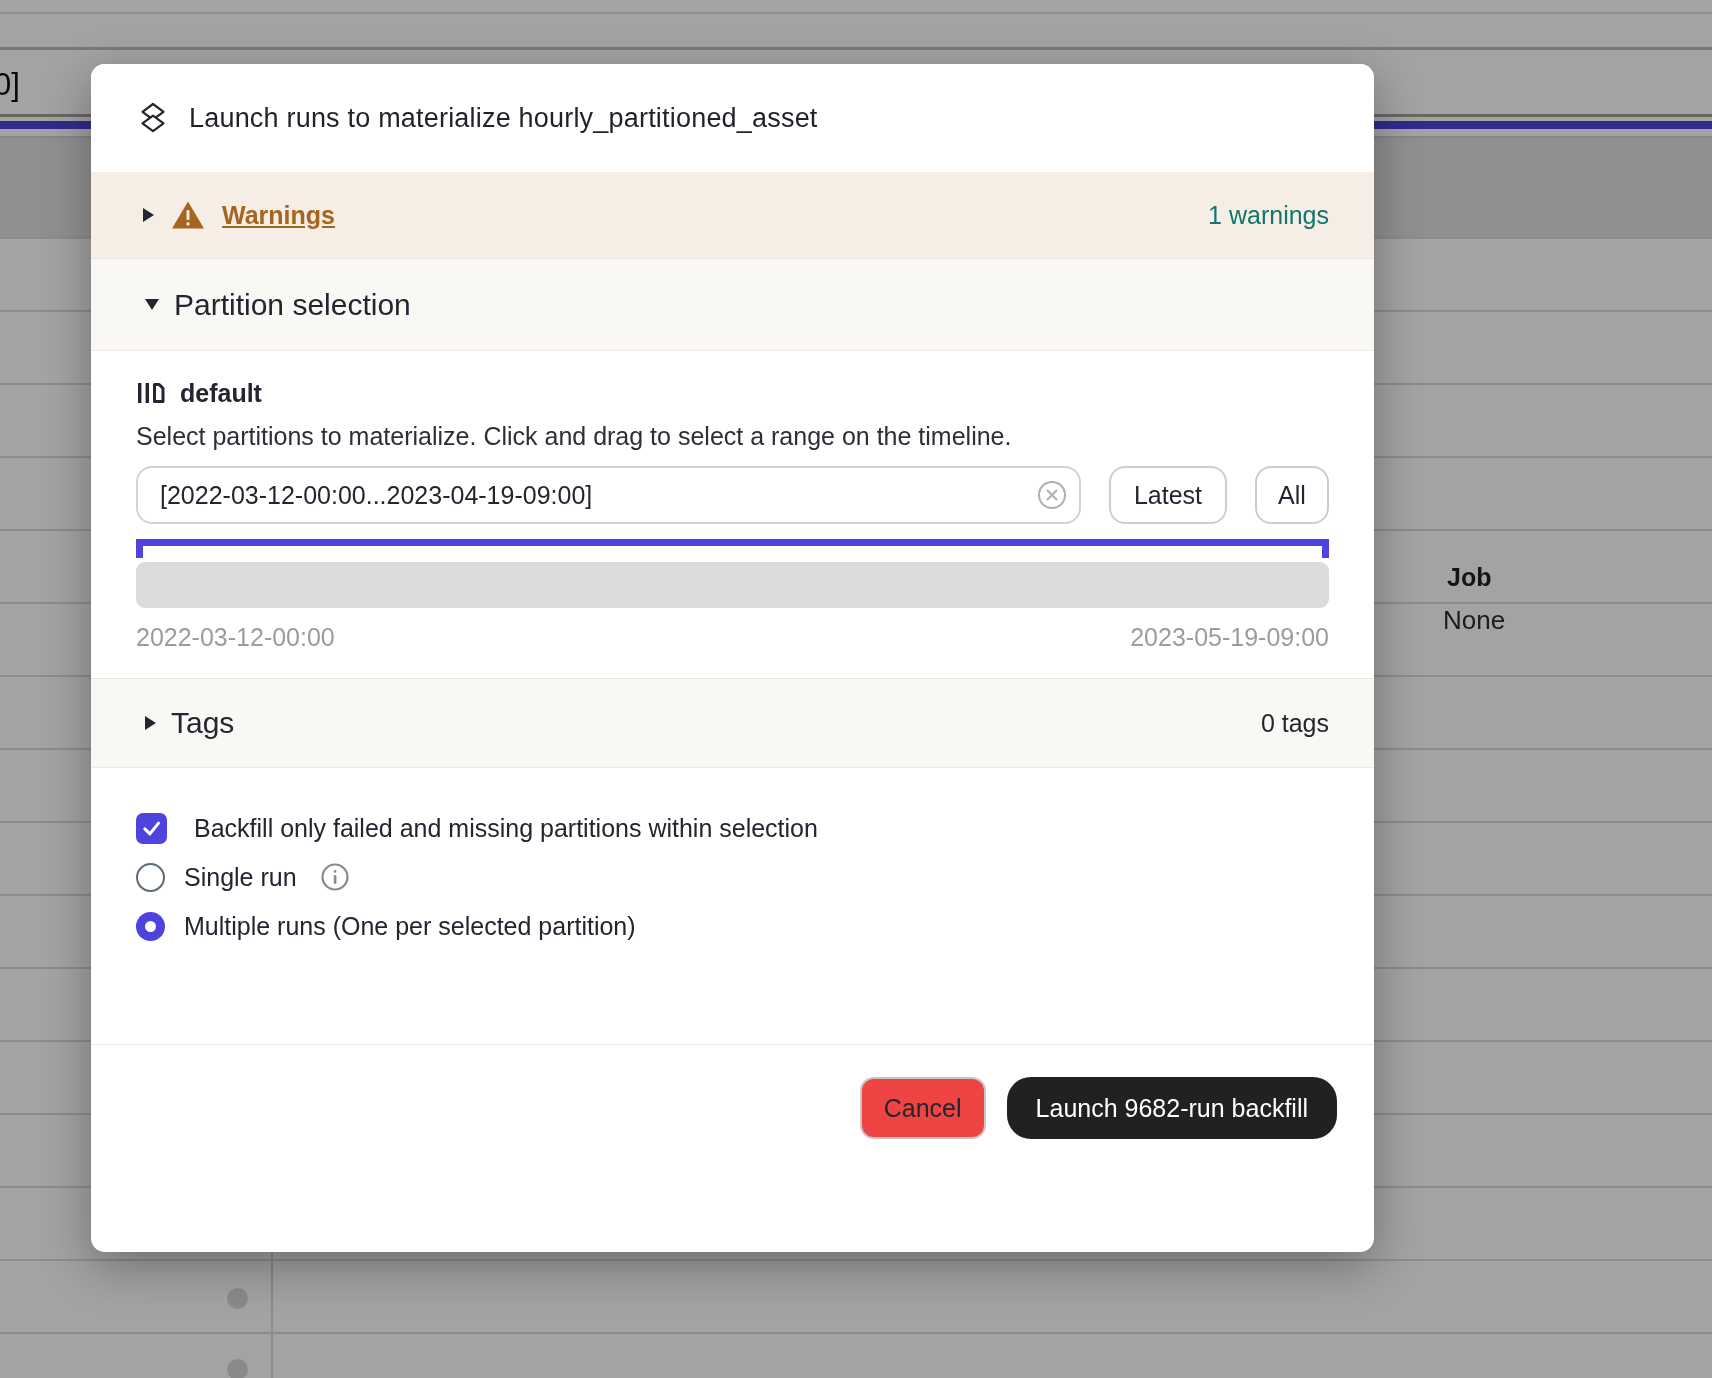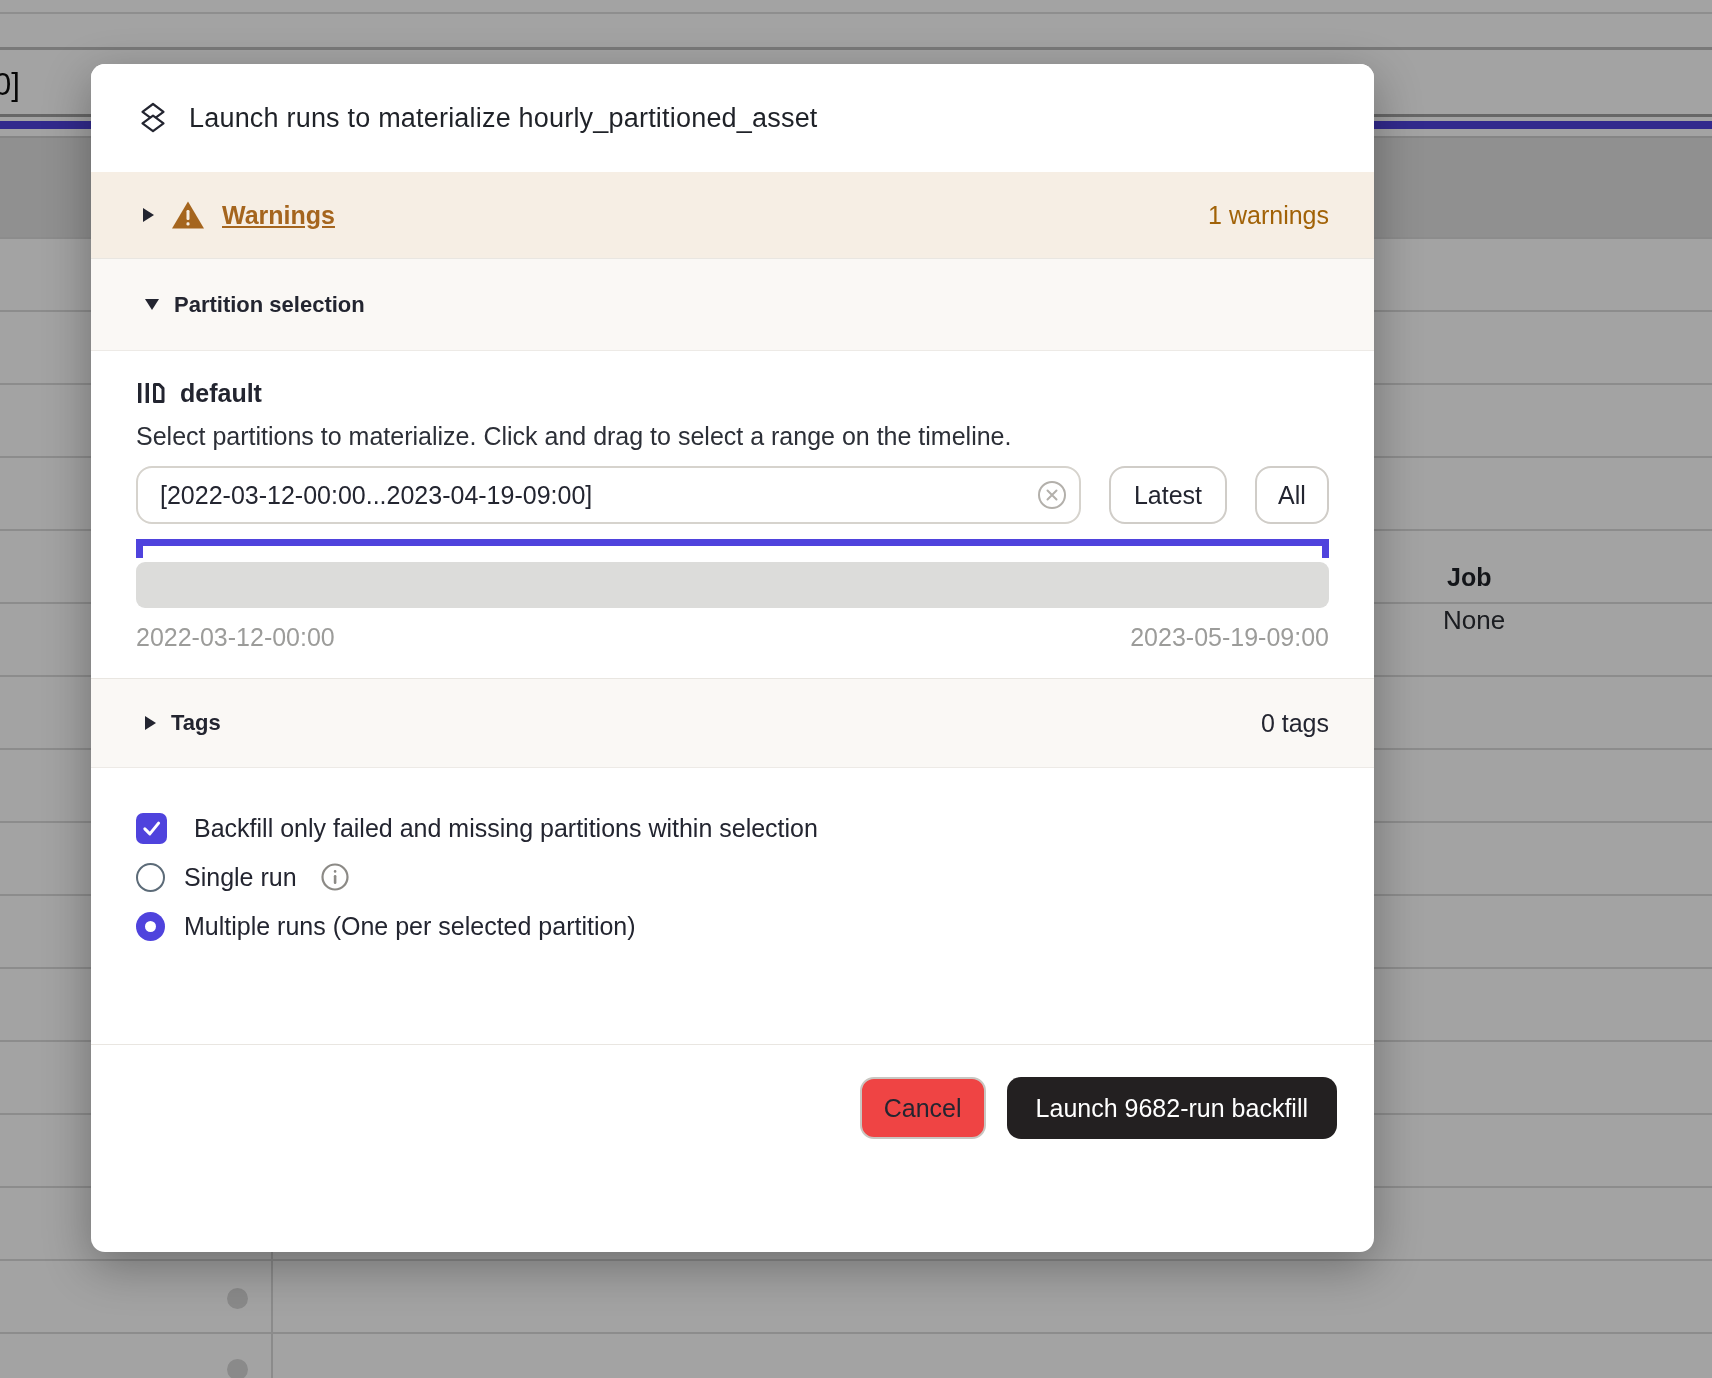--- a/index.html
+++ b/index.html
@@ -30,30 +30,30 @@
   
   .modal { position:absolute; left:91px; top:64px; width:1283px; height:1188px; background:#fff;
            border-radius:14px; box-shadow:0 14px 48px rgba(0,0,0,0.32); z-index:10; overflow:hidden;
            display:flex; flex-direction:column; }
 
   .m-header { height:108px; display:flex; align-items:center; padding:0 45px; gap:19px; background:#fff; }
   .m-title  { font-size:27px; font-weight:500; color:#1f2228; letter-spacing:.2px; }
 
   .m-warnings { height:86px; background:#F6EEE4; padding:0 45px 0 52px; display:flex; align-items:center; gap:17px; cursor:pointer; }
   .warn-text { font-size:25px; font-weight:600; color:#A5651E;text-decoration:underline; }
-  .warn-count { margin-left:auto; font-size:25px; color:#a16207; font-weight:400; }
+  .warn-count { margin-left:auto; font-size:25px; color:#0f766e; font-weight:400; }
 
   .caret-right { width:0; height:0; border-left:11px solid #232530; border-top:7px solid transparent; border-bottom:7px solid transparent; flex:none; }
   .caret-down  { width:0; height:0; border-top:11px solid #232530; border-left:7px solid transparent; border-right:7px solid transparent; flex:none; }
 
   .m-section-header { background:#FAF8F5; border-top:1px solid #e9e6e1; display:flex; align-items:center; gap:15px; padding:0 45px 0 54px; cursor:pointer; }
   .m-psel { height:92px; }
   .m-tags { height:89px; }
   .m-bf   { height:81px; }
-  .sec-title { font-size:22px; font-weight:700; color:#232530; }
+  .sec-title { font-size:30px; font-weight:400; color:#232530; }
   .sec-right { margin-left:auto; font-size:25px; font-weight:400; color:#232530; }
 
   .m-psel-body { height:328px; background:#fff; padding:0 45px; border-top:1px solid #edeae6; }
   .dim-row { margin-top:26px; height:32px; display:flex; align-items:center; gap:14px; }
   .dim-name { font-size:25px; font-weight:600; color:#232530; }
   .psel-desc { margin-top:13px; height:32px; font-size:25px; color:#2c2f37; }
 
   .controls { margin-top:12px; height:58px; display:flex; gap:28px; }
   .range-wrap { flex:1; position:relative; }
   .range-input { width:100%; height:58px; border:2px solid #d6d3cd; border-radius:16px; padding:0 60px 0 22px;
@@ -82,21 +82,21 @@
   .radio.off { border:2.5px solid #5c6b78; background:#fff; }
   .radio.on  { background:#4F43DD; display:flex; align-items:center; justify-content:center; }
   .radio.on .dot { width:11px; height:11px; border-radius:50%; background:#fff; }
   .radio-label { font-size:25px; color:#232530; }
   .info-btn { width:30px; height:30px; border:none; background:transparent; padding:0; margin-left:4px; cursor:pointer; }
 
   .m-footer { height:127px; border-top:1px solid #e9e6e1; background:#fff; display:flex; align-items:center;
               justify-content:flex-end; gap:21px; padding:0 37px; }
   .btn-cancel { width:126px; height:62px; border:2px solid #c9c6c1; border-radius:14px; background:#ef4444;
                 font-size:25px; color:#232530; font-family:"Liberation Sans","DejaVu Sans",sans-serif; cursor:pointer; }
-  .btn-submit { height:62px; padding:0 29px; border:none; border-radius:14px; background:#232021; color:#fff;
+  .btn-submit { height:62px; padding:0 29px; border:none; border-radius:24px; background:#232021; color:#fff;
                 font-size:25px; font-family:"Liberation Sans","DejaVu Sans",sans-serif; cursor:pointer; }
 
   .icon { flex:none; display:inline-flex; }
 </style>
 </head>
 <body>
 
 <div class="screen">
 
   <div class="bg">

